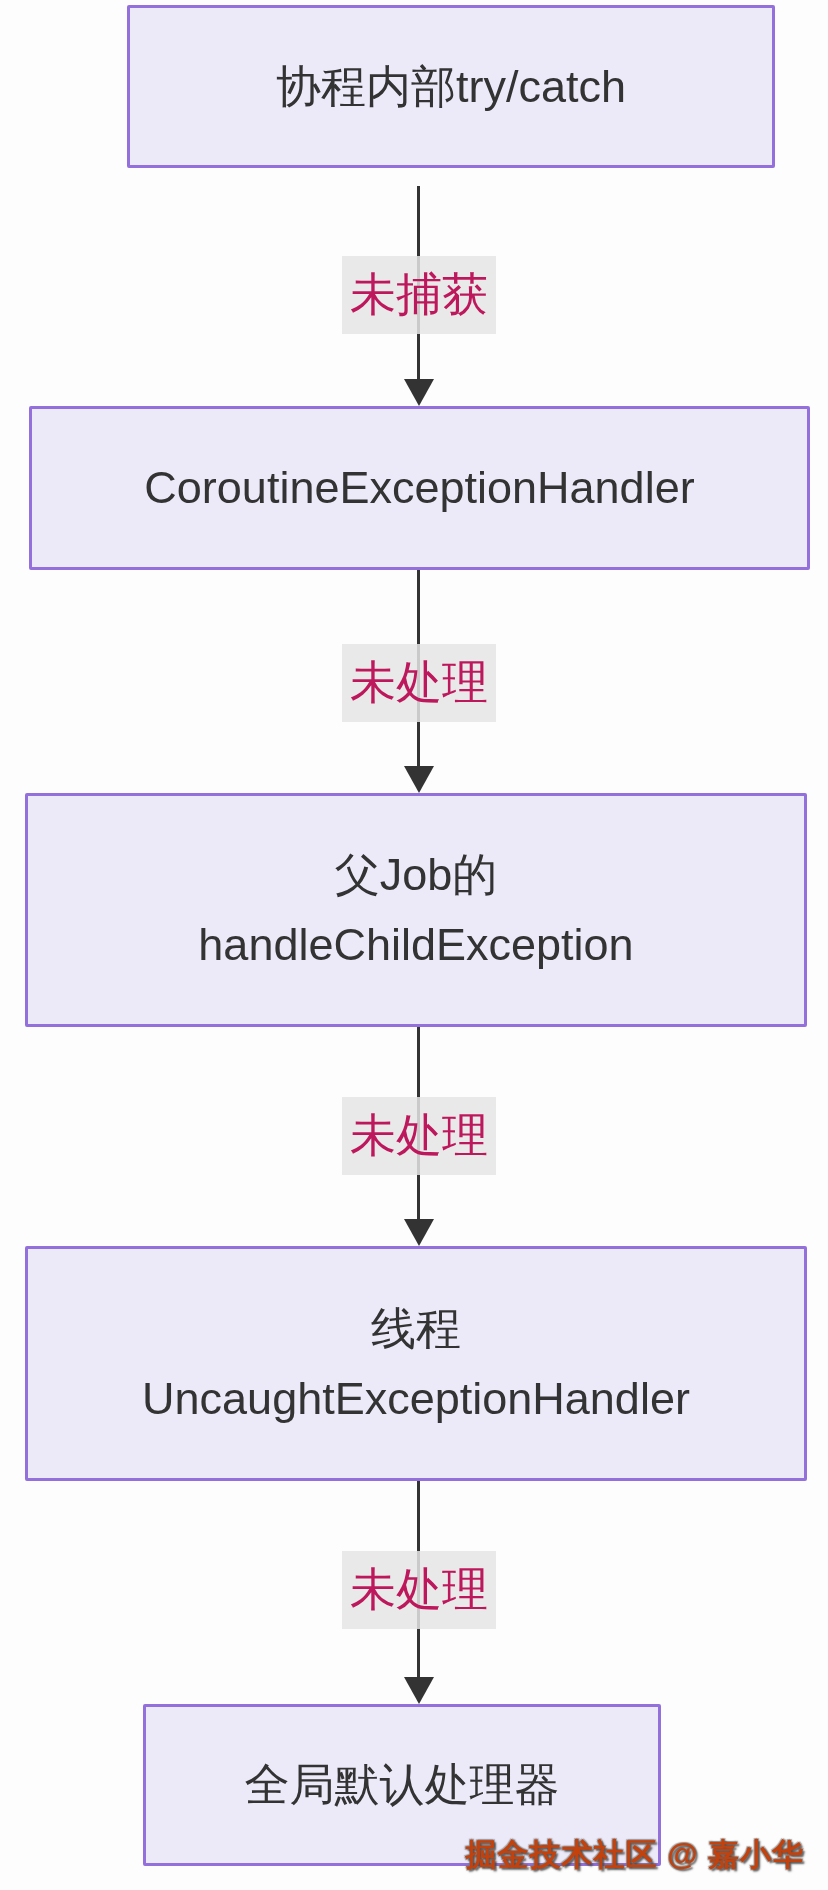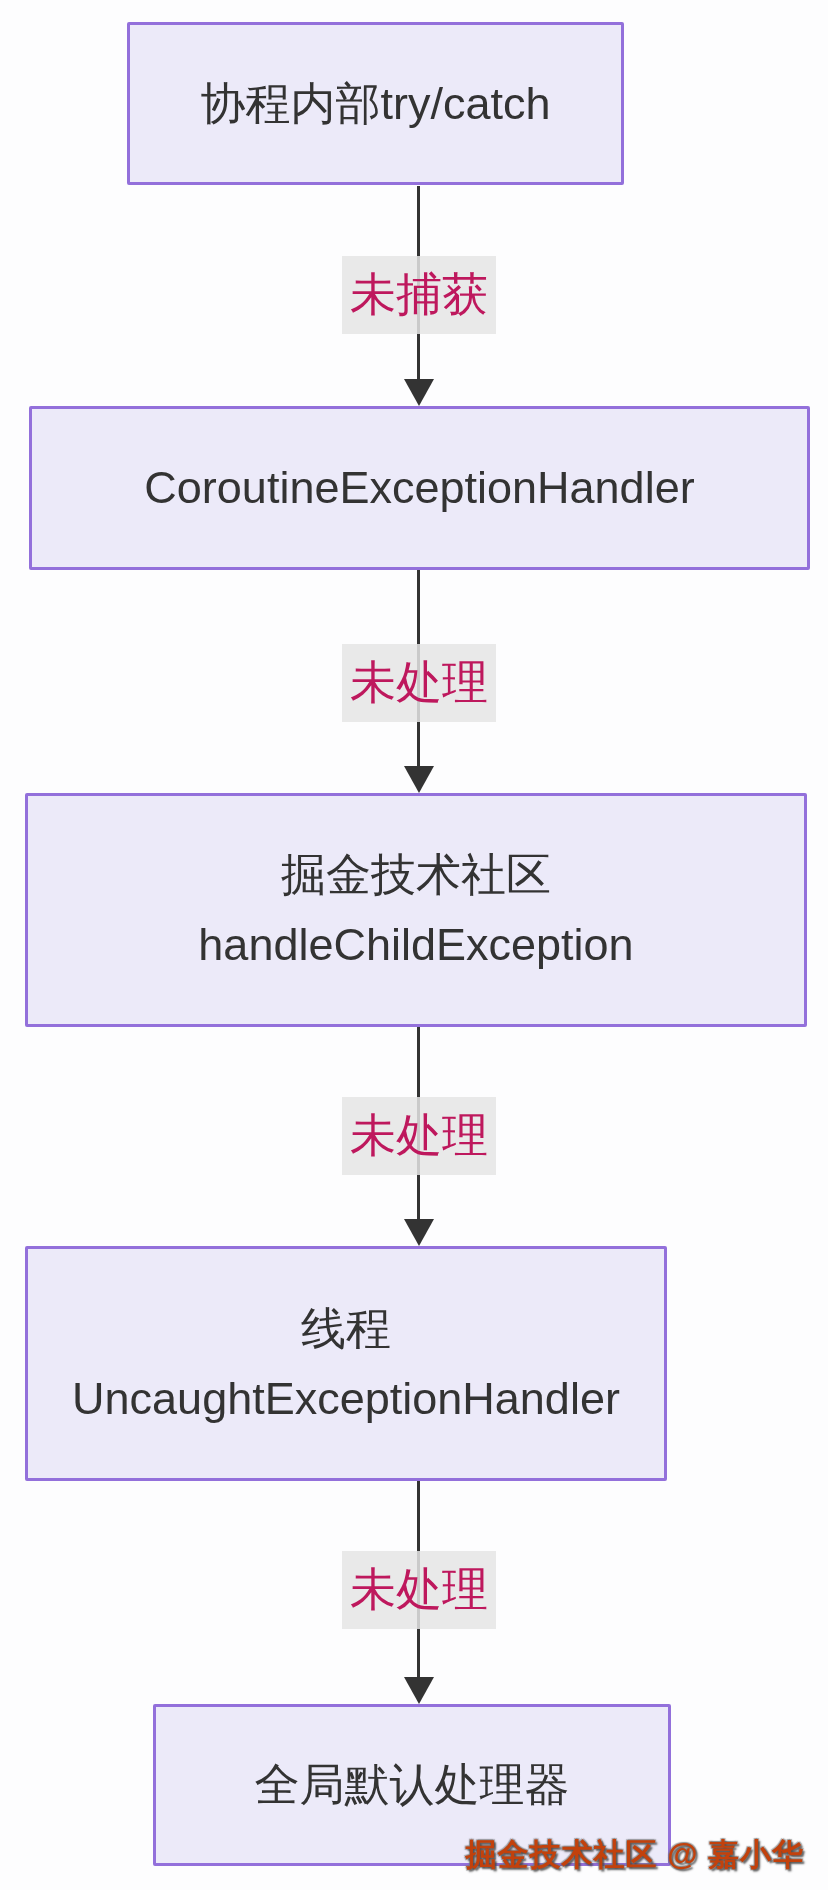--- a/index.html
+++ b/index.html
@@ -23,25 +23,25 @@
     display: flex;
     flex-direction: column;
     align-items: center;
     justify-content: center;
     color: #333333;
     font-size: 45px;
     line-height: 1.55;
     text-align: center;
   }
   .nline:empty { display: none; }
-  .n0 { left: 127px; top: 22px;   width: 497px; height: 163px; }
+  .n0 { left: 127px; top: 5px;   width: 648px; height: 163px; }
   .n1 { left: 29px;  top: 406px;  width: 781px; height: 164px; text-align: center; }
   .n2 { left: 25px;  top: 793px;  width: 782px; height: 234px; }
-  .n3 { left: 25px;  top: 1246px; width: 642px; height: 235px; }
-  .n4 { left: 153px; top: 1704px; width: 518px; height: 162px; }
+  .n3 { left: 25px;  top: 1246px; width: 782px; height: 235px; }
+  .n4 { left: 143px; top: 1704px; width: 518px; height: 162px; }
   
   .edge-line {
     position: absolute;
     left: 417px; width: 3px;
     background: #333333;
   }
   .el0 { top: 186px;  height: 196px; }
   .el1 { top: 570px;  height: 199px; }
   .el2 { top: 1027px; height: 195px; }
   .el3 { top: 1481px; height: 199px; }
@@ -98,21 +98,21 @@
     <div class="nline">协程内部try/catch</div>
 
   </div>
 
   <div class="node n1">
     <div class="nline">CoroutineExceptionHandler</div>
 
   </div>
 
   <div class="node n2">
-    <div class="nline">掘金技术社区</div>
+    <div class="nline">父Job的</div>
     <div class="nline">handleChildException</div>
   </div>
 
   <div class="node n3">
     <div class="nline">线程</div>
     <div class="nline">UncaughtExceptionHandler</div>
   </div>
 
   <div class="node n4">
     <div class="nline">全局默认处理器</div>

